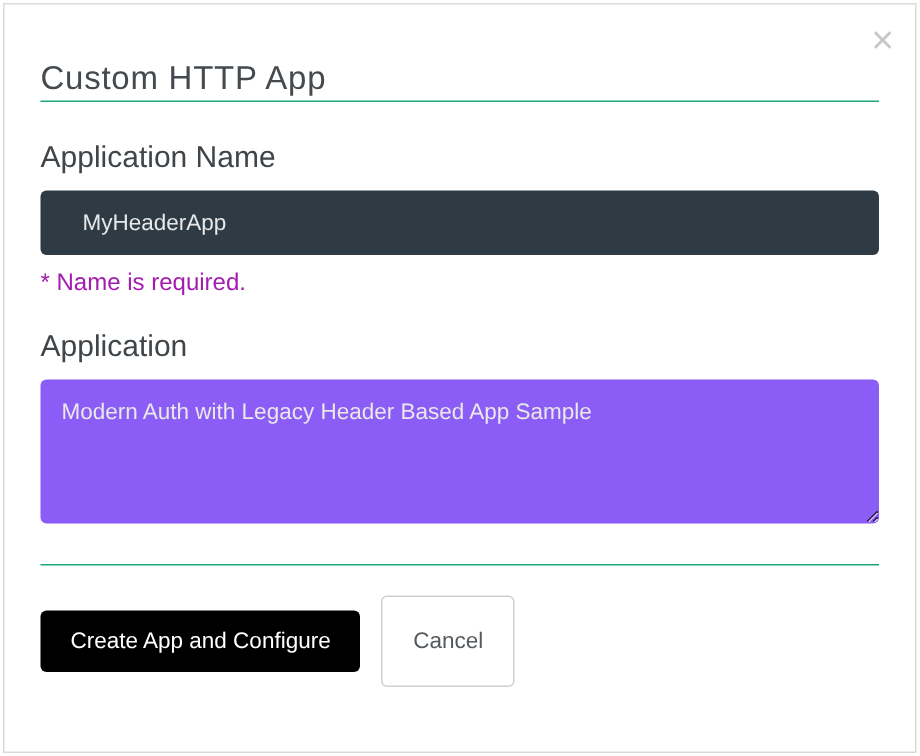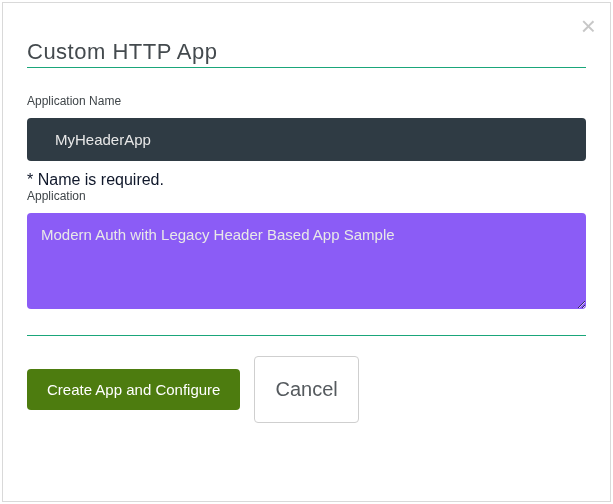--- a/index.html
+++ b/index.html
@@ -41,43 +41,44 @@
       margin-top: 14px;
       margin-bottom: 2px;
     }
     .title-divider {
       border: none;
       border-top: 1px solid #1aa67a;
       margin-bottom: 26px;
     }
     .field-label {
       display: block;
-      font-size: 12px;
+      font-size: 20px;
       color: #3f4549;
       margin-bottom: 10px;
       font-weight: 400;
     }
     .text-input {
       width: 100%;
       background: #2f3b44;
       color: #e8e8e8;
       border: none;
       border-radius: 4px;
       padding: 13px 28px;
       font-size: 15px;
       font-family: inherit;
       outline: none;
     }
     .text-input::placeholder {
       color: #9aa2a7;
     }
     .hint-text {
       font-size: 16px;
-      color: #0f172a;
+      color: #a21caf;
       margin-top: 10px;
+      margin-bottom: 22px;
     }
     .textarea-input {
       width: 100%;
       height: 96px;
       background: #8b5cf6;
       color: #e8e8e8;
       border: none;
       border-radius: 4px;
       padding: 13px 14px;
       font-size: 15px;
@@ -90,36 +91,36 @@
       border-top: 1px solid #1aa67a;
       margin-top: 22px;
       margin-bottom: 20px;
     }
     .button-row {
       display: flex;
       gap: 14px;
       align-items: center;
     }
     .btn-primary {
-      background: #4d7c0f;
+      background: #000000;
       color: #ffffff;
       border: none;
       border-radius: 4px;
       padding: 12px 20px;
       font-size: 15px;
       font-family: inherit;
       cursor: pointer;
     }
     .btn-secondary {
       background: #ffffff;
       color: #555a5e;
       border: 1px solid #cfcfcf;
       border-radius: 4px;
       padding: 21px 20px;
-      font-size: 20px;
+      font-size: 15px;
       font-family: inherit;
       cursor: pointer;
     }
   </style>
 </head>
 <body>
 
 <div class="modal">
   <span class="close-btn">×</span>
 

